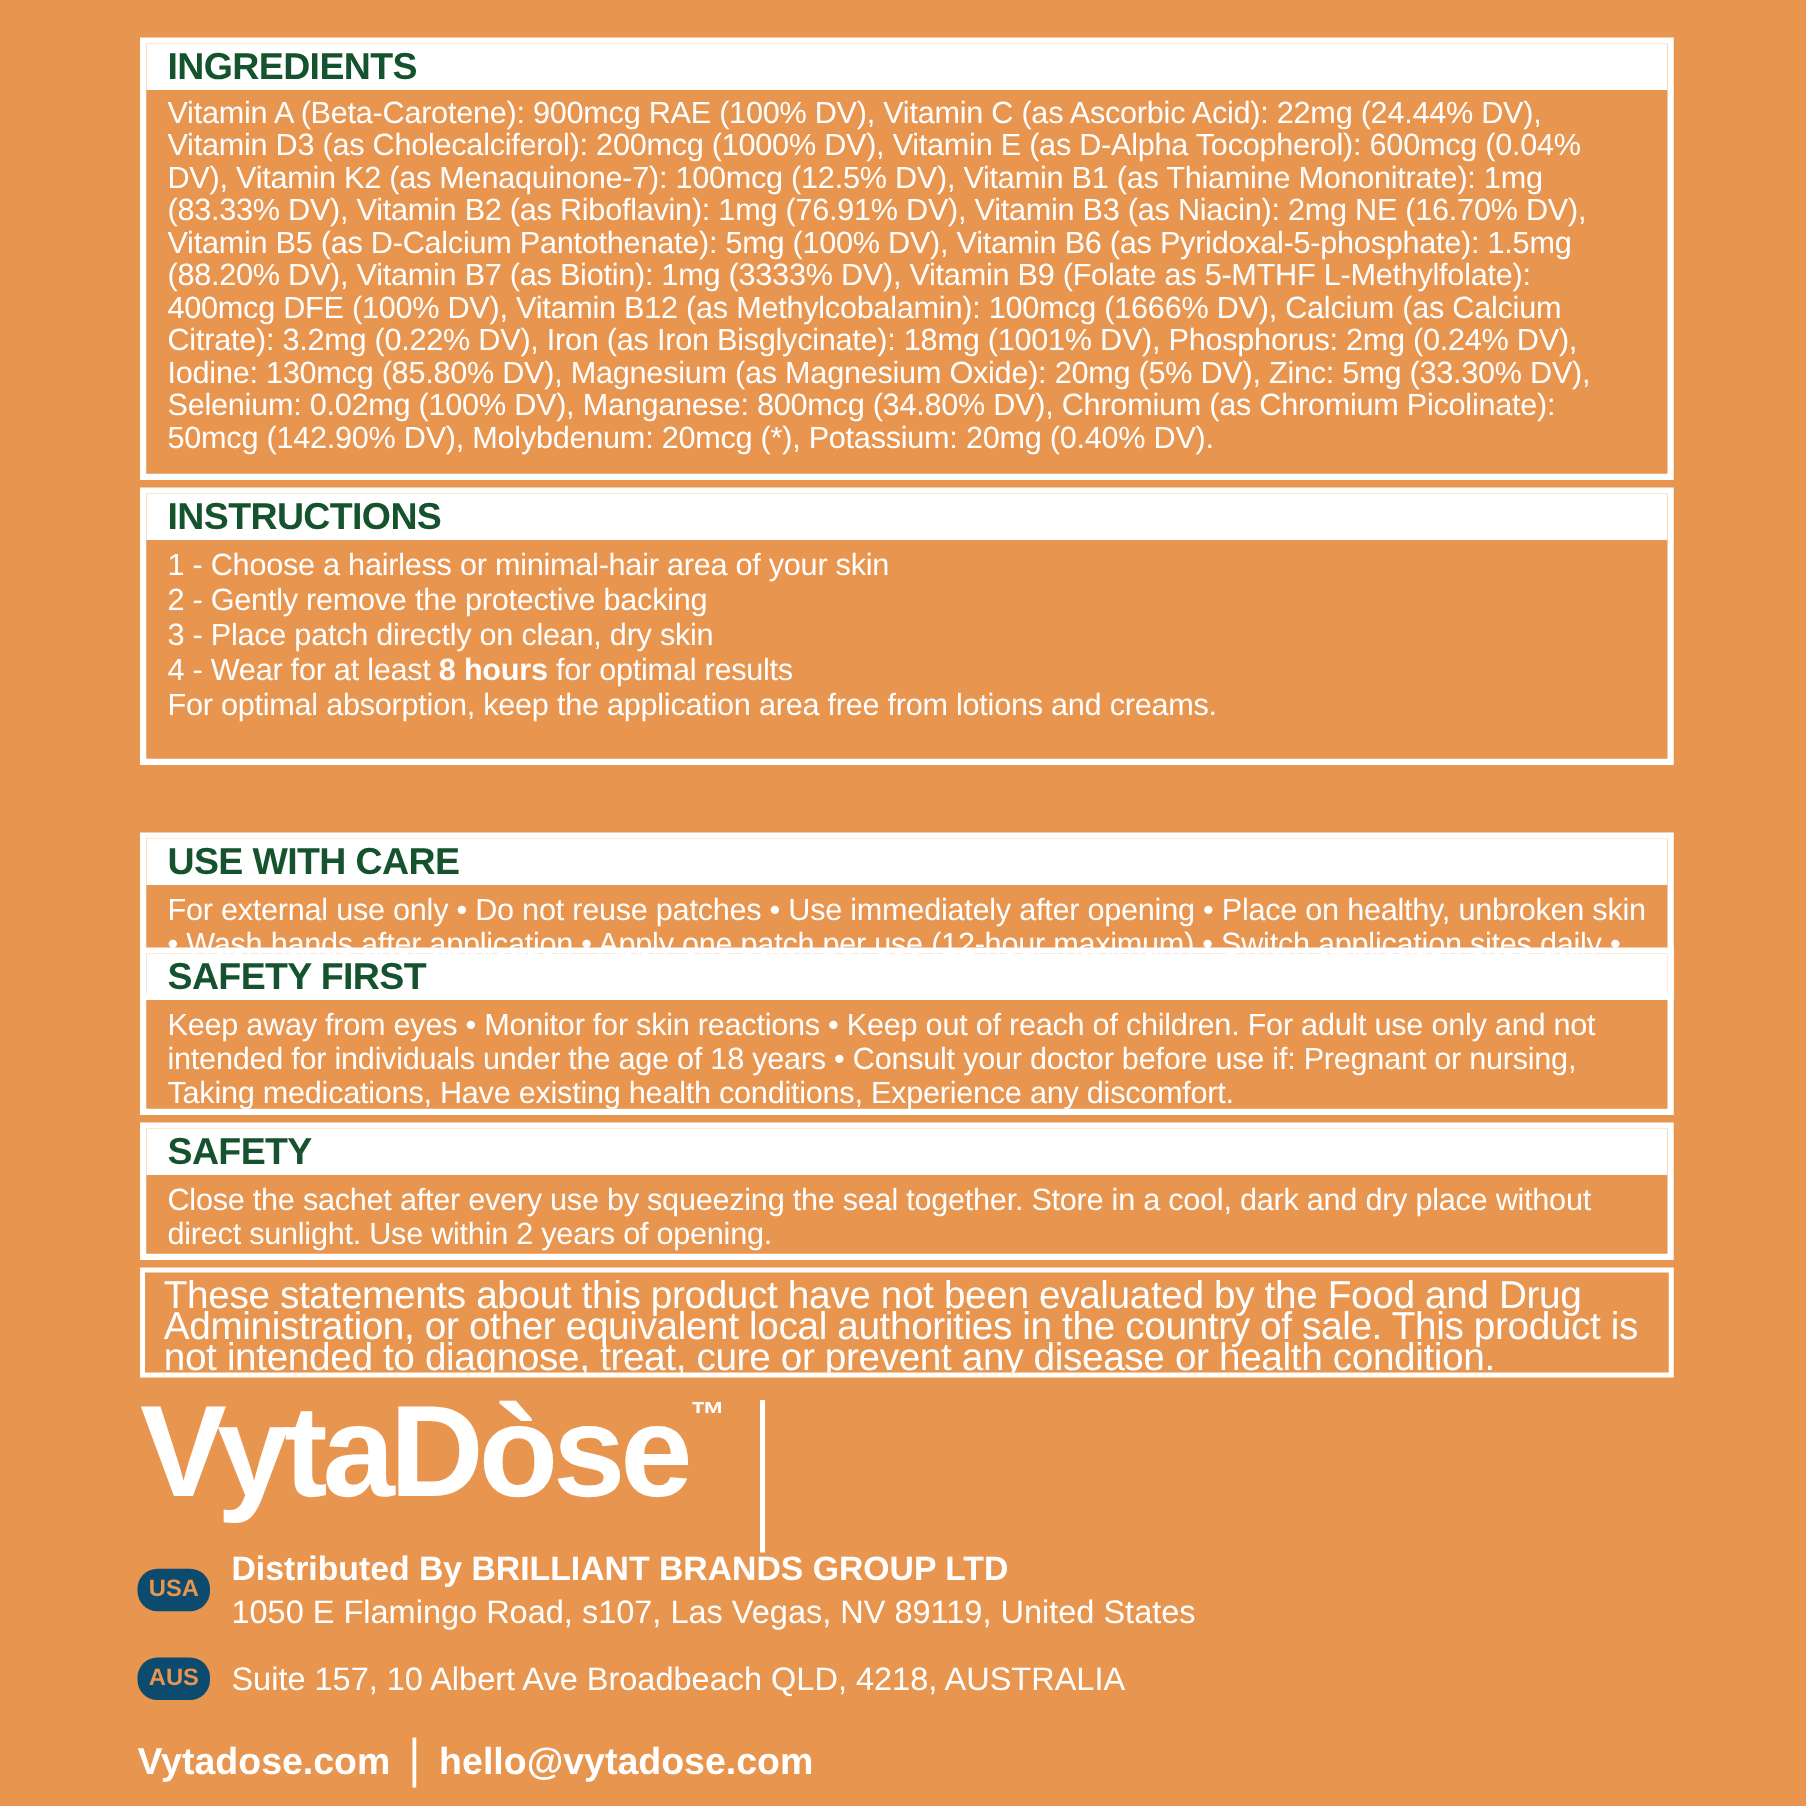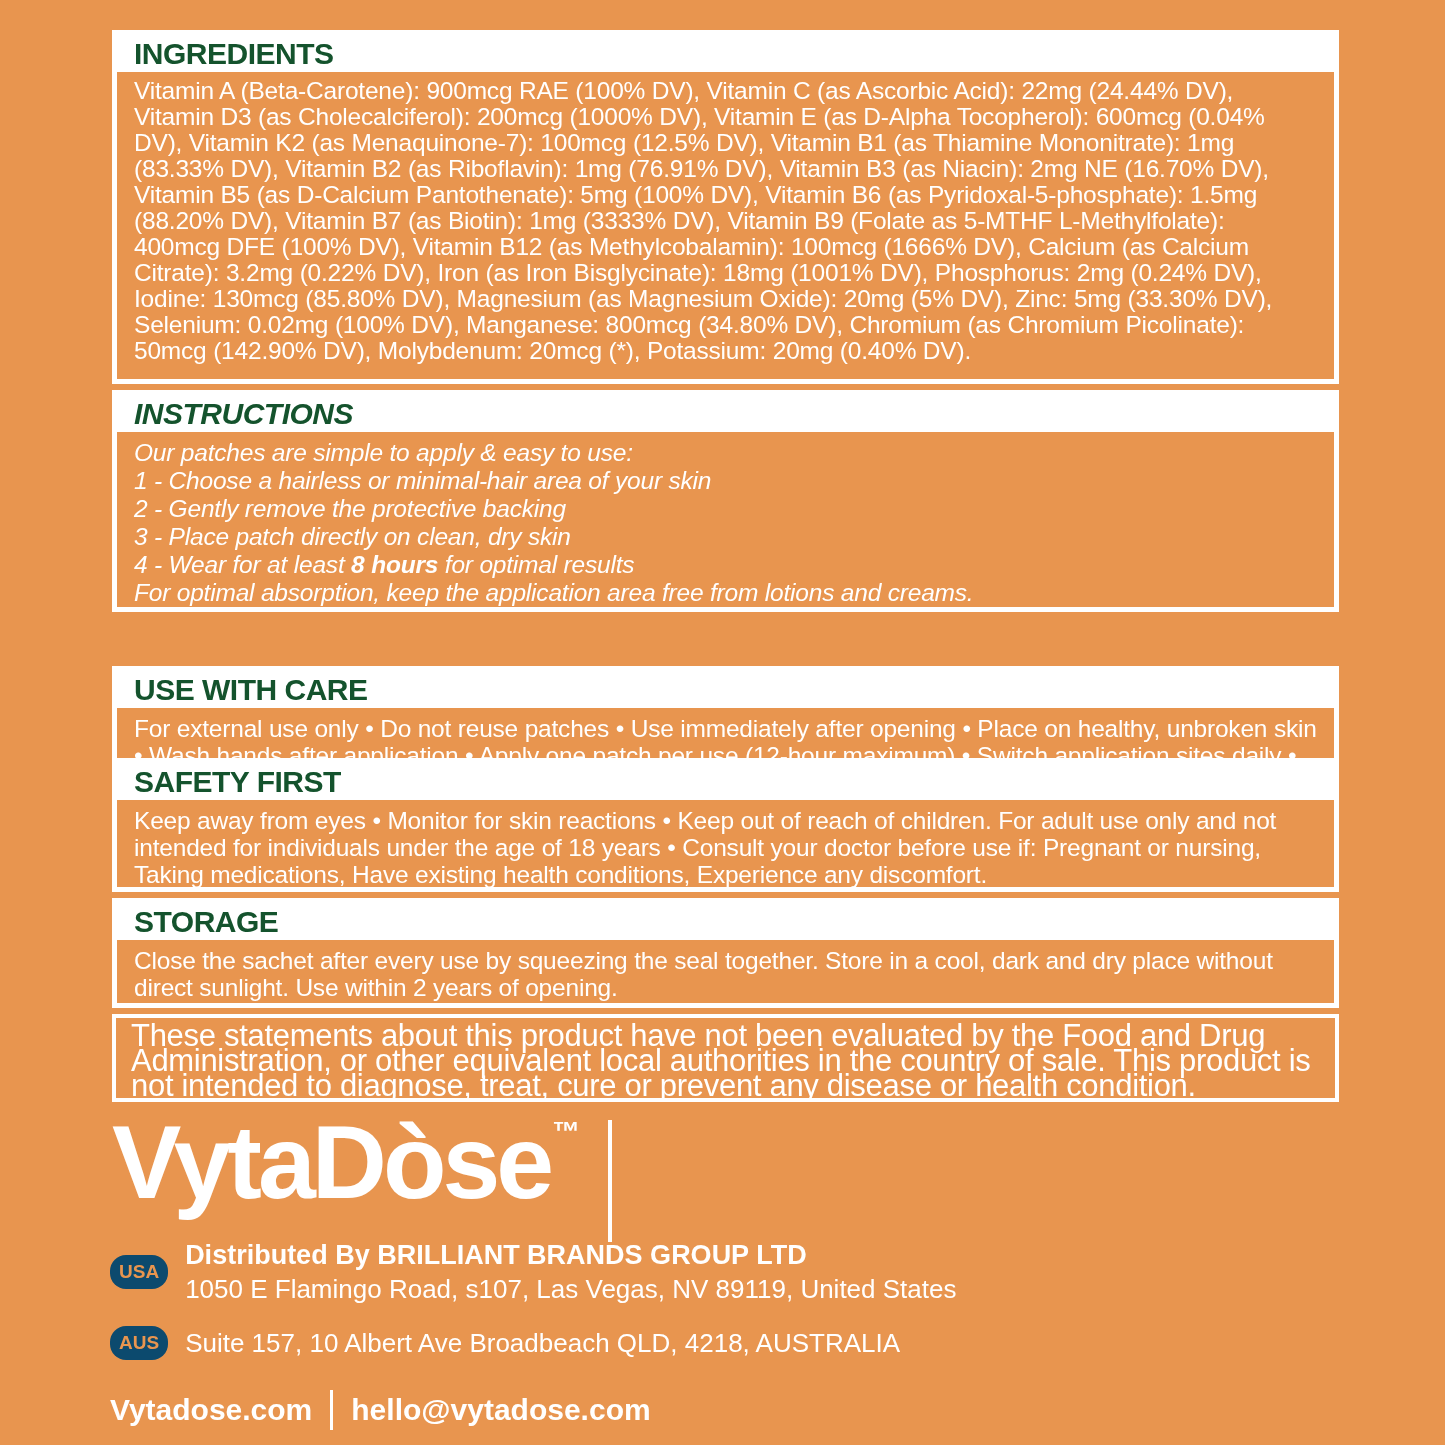--- a/index.html
+++ b/index.html
@@ -30,21 +30,21 @@
   }
   .box-body {
     color: #FFFFFF;
     font-size: 24.5px;
     letter-spacing: -0.2px;
     line-height: 27px;
     padding: 7px 17px;
   }
   #box-ingredients { top: 30px;  height: 354px; }
   #box-ingredients .box-body { line-height: 26px; padding-top: 6px; }
-  #box-instructions { top: 390px; height: 222px; font-style: italic; }
+  #box-instructions { top: 390px; height: 222px; }
   #box-instructions .box-body { line-height: 28px; }
   #box-care    { top: 618px; height: 134px; margin-top: 48px; }
   #box-safety  { top: 758px; height: 134px; }
   #box-storage { top: 898px; height: 110px; }
   #box-disclaimer { top: 1014px; height: 88px; border-width: 4px; }
   #box-disclaimer .box-body { font-size: 31px; line-height: 25px; padding: 5px 15px; letter-spacing: -0.3px; }
 
   .bold-inline { font-weight: 700; margin-top: 20px; }
 
   .brand {
@@ -89,41 +89,40 @@
 <body>
 
 <div class="box" id="box-ingredients">
   <div class="box-header">INGREDIENTS</div>
   <div class="box-body">Vitamin A (Beta-Carotene): 900mcg RAE (100% DV), Vitamin C (as Ascorbic Acid): 22mg (24.44% DV), Vitamin D3 (as Cholecalciferol): 200mcg (1000% DV), Vitamin E (as D-Alpha Tocopherol): 600mcg (0.04% DV), Vitamin K2 (as Menaquinone-7): 100mcg (12.5% DV), Vitamin B1 (as Thiamine Mononitrate): 1mg (83.33% DV), Vitamin B2 (as Riboflavin): 1mg (76.91% DV), Vitamin B3 (as Niacin): 2mg NE (16.70% DV), Vitamin B5 (as D-Calcium Pantothenate): 5mg (100% DV), Vitamin B6 (as Pyridoxal-5-phosphate): 1.5mg (88.20% DV), Vitamin B7 (as Biotin): 1mg (3333% DV), Vitamin B9 (Folate as 5-MTHF L-Methylfolate): 400mcg DFE (100% DV), Vitamin B12 (as Methylcobalamin): 100mcg (1666% DV), Calcium (as Calcium Citrate): 3.2mg (0.22% DV), Iron (as Iron Bisglycinate): 18mg (1001% DV), Phosphorus: 2mg (0.24% DV), Iodine: 130mcg (85.80% DV), Magnesium (as Magnesium Oxide): 20mg (5% DV), Zinc: 5mg (33.30% DV), Selenium: 0.02mg (100% DV), Manganese: 800mcg (34.80% DV), Chromium (as Chromium Picolinate): 50mcg (142.90% DV), Molybdenum: 20mcg (*), Potassium: 20mg (0.40% DV).</div>
 </div>
 
 <div class="box" id="box-instructions">
   <div class="box-header">INSTRUCTIONS</div>
   <div class="box-body">
-    <div>Our patches are simple to apply &amp; easy to use:</div>
     <div>1 - Choose a hairless or minimal-hair area of your skin</div>
     <div>2 - Gently remove the protective backing</div>
     <div>3 - Place patch directly on clean, dry skin</div>
     <div><span>4 - Wear for at least </span><span class="bold-inline">8 hours</span><span> for optimal results</span></div>
     <div>For optimal absorption, keep the application area free from lotions and creams.</div>
   </div>
 </div>
 
 <div class="box" id="box-care">
   <div class="box-header">USE WITH CARE</div>
   <div class="box-body">For external use only • Do not reuse patches • Use immediately after opening • Place on healthy, unbroken skin • Wash hands after application • Apply one patch per use (12-hour maximum) • Switch application sites daily • Do not exceed more than 2 patches per day •</div>
 </div>
 
 <div class="box" id="box-safety">
   <div class="box-header">SAFETY FIRST</div>
   <div class="box-body">Keep away from eyes • Monitor for skin reactions • Keep out of reach of children. For adult use only and not intended for individuals under the age of 18 years • Consult your doctor before use if: Pregnant or nursing, Taking medications, Have existing health conditions, Experience any discomfort.</div>
 </div>
 
 <div class="box" id="box-storage">
-  <div class="box-header">STORAGE</div>
+  <div class="box-header">SAFETY</div>
   <div class="box-body">Close the sachet after every use by squeezing the seal together. Store in a cool, dark and dry place without direct sunlight. Use within 2 years of opening.</div>
 </div>
 
 <div class="box" id="box-disclaimer">
   <div class="box-body">These statements about this product have not been evaluated by the Food and Drug Administration, or other equivalent local authorities in the country of sale. This product is not intended to diagnose, treat, cure or prevent any disease or health condition.</div>
 </div>
 
 <div class="brand">
   <span class="brand-name">VytaDòse</span>
   <span class="brand-tm">™</span>

